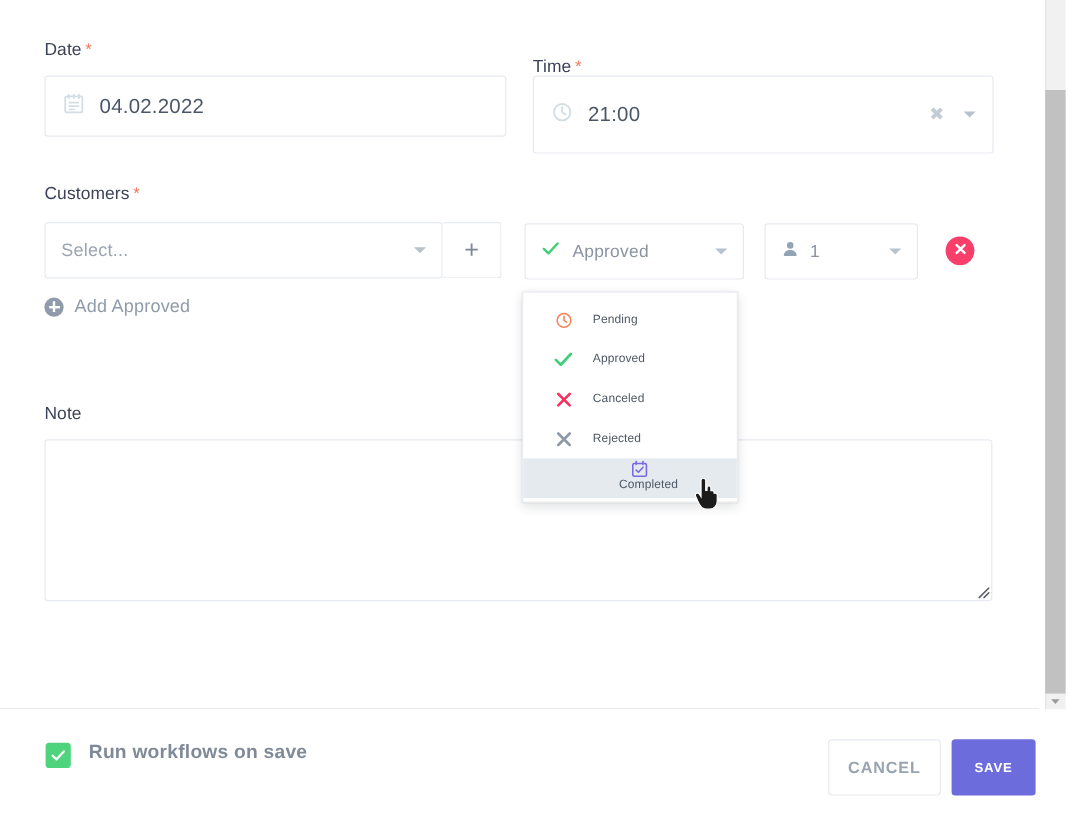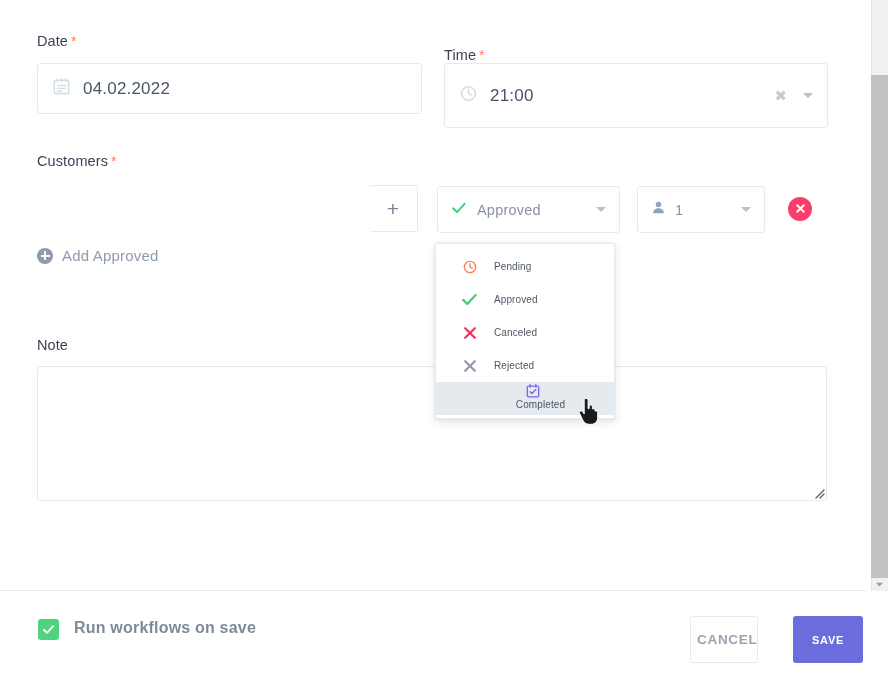--- a/index.html
+++ b/index.html
@@ -236,21 +236,21 @@
     display: flex; align-items: center; justify-content: center;
   }
   #workflow-check-row .label {
     margin-left: 15px;
     font-size: 16px;
     color: #7f8a99;
     letter-spacing: .2px;
   }
   #cancel-button {
     position: absolute; left: 690px; top: 616px;
-    width: 68px; height: 47px;
+    width: 94px; height: 47px;
     background: #ffffff;
     border: 1px solid #e6eaf0;
     border-radius: 3px;
     color: #9aa4b1;
     font-size: 13.5px;
     font-weight: bold;
     letter-spacing: .7px;
     font-family: "Liberation Sans", sans-serif;
     cursor: pointer;
   }
@@ -333,20 +333,25 @@
       <span class="val">21:00</span>
       <span class="spacer"></span>
       <span class="clear-x">✖</span>
       <span class="caret"></span>
     </div>
 
     <div class="field-label" id="customers-label">
       <span>Customers</span><span class="req">*</span>
     </div>
 
+    <div class="control" id="customer-select">
+      <span class="placeholder">Select...</span>
+      <span class="spacer"></span>
+      <span class="caret"></span>
+    </div>
 
     <div class="control" id="customer-add-btn">
       <span class="plus-glyph">+</span>
     </div>
 
     <div class="control" id="status-select">
       <span>
         <svg width="16" height="16" viewBox="0 0 18 18">
           <path d="M2.5 9.5 L6.8 13.6 L15.3 4.4" fill="none" stroke="#3fd07a" stroke-width="2.3" stroke-linecap="round" stroke-linejoin="round"></path>
         </svg>

